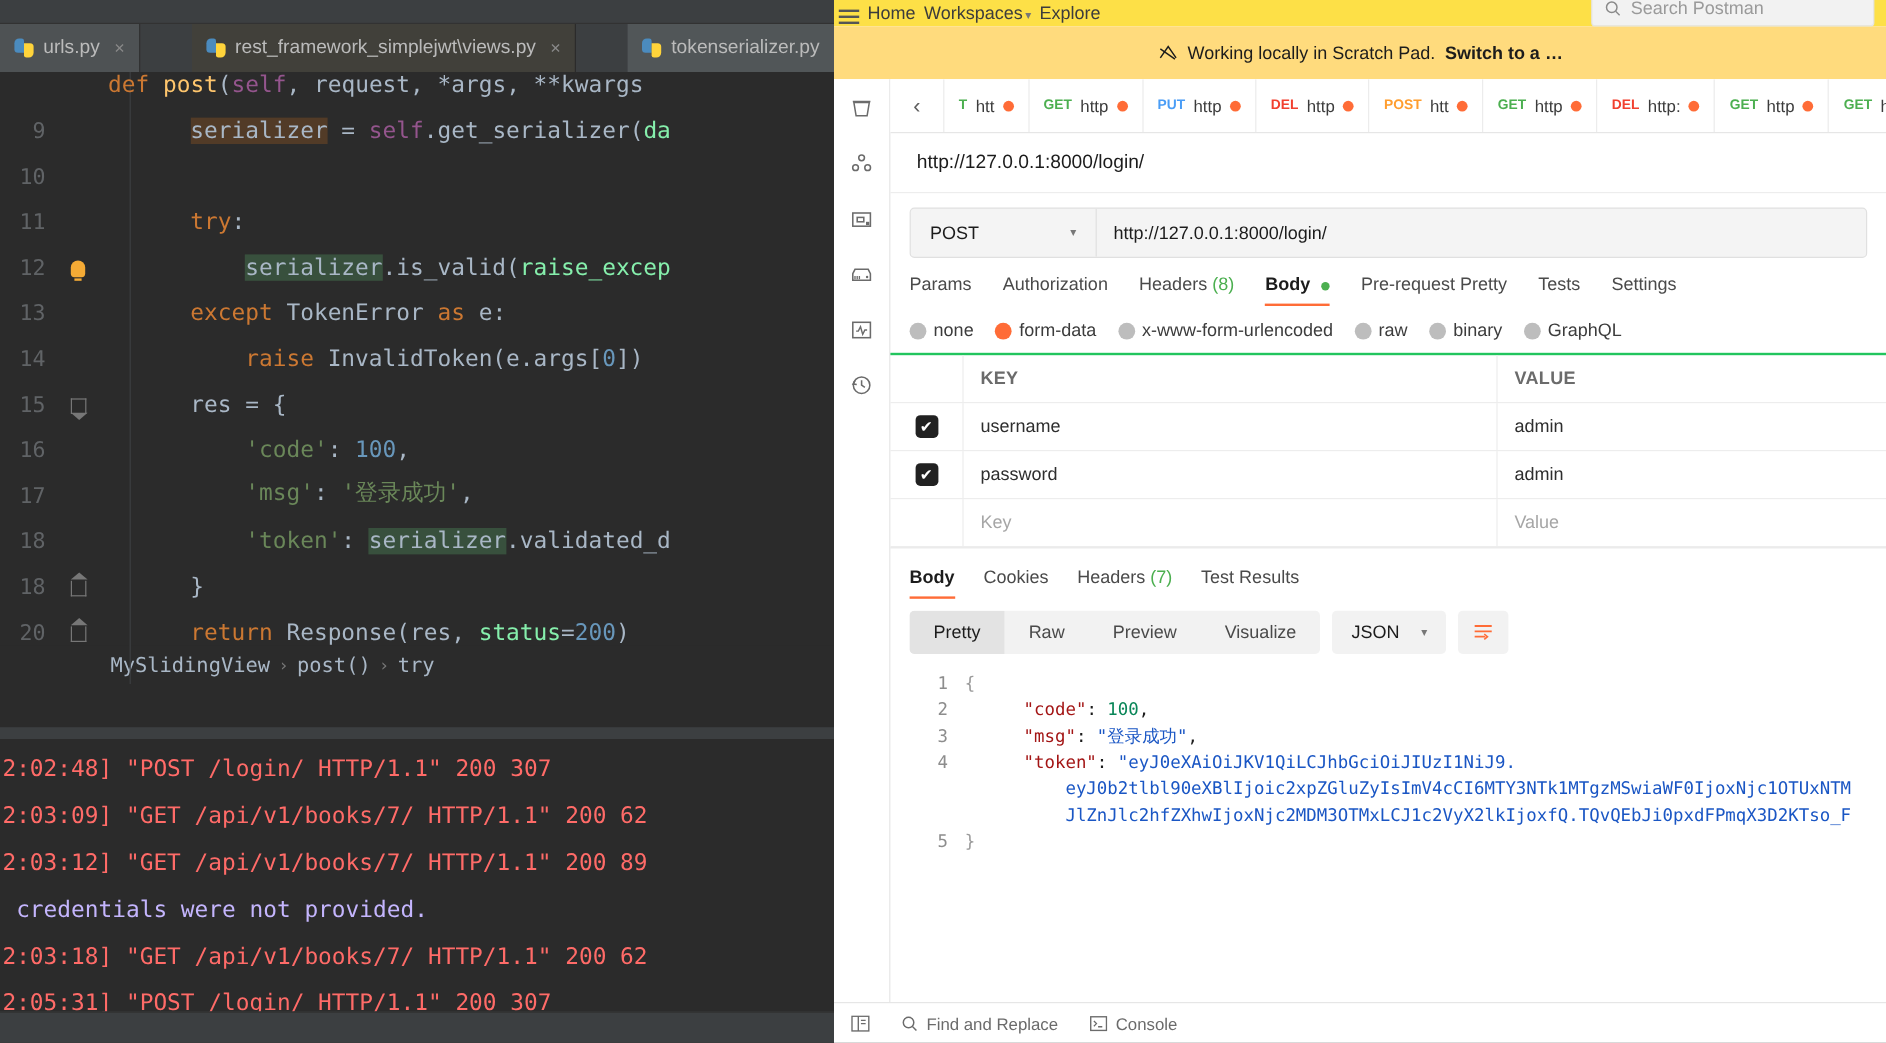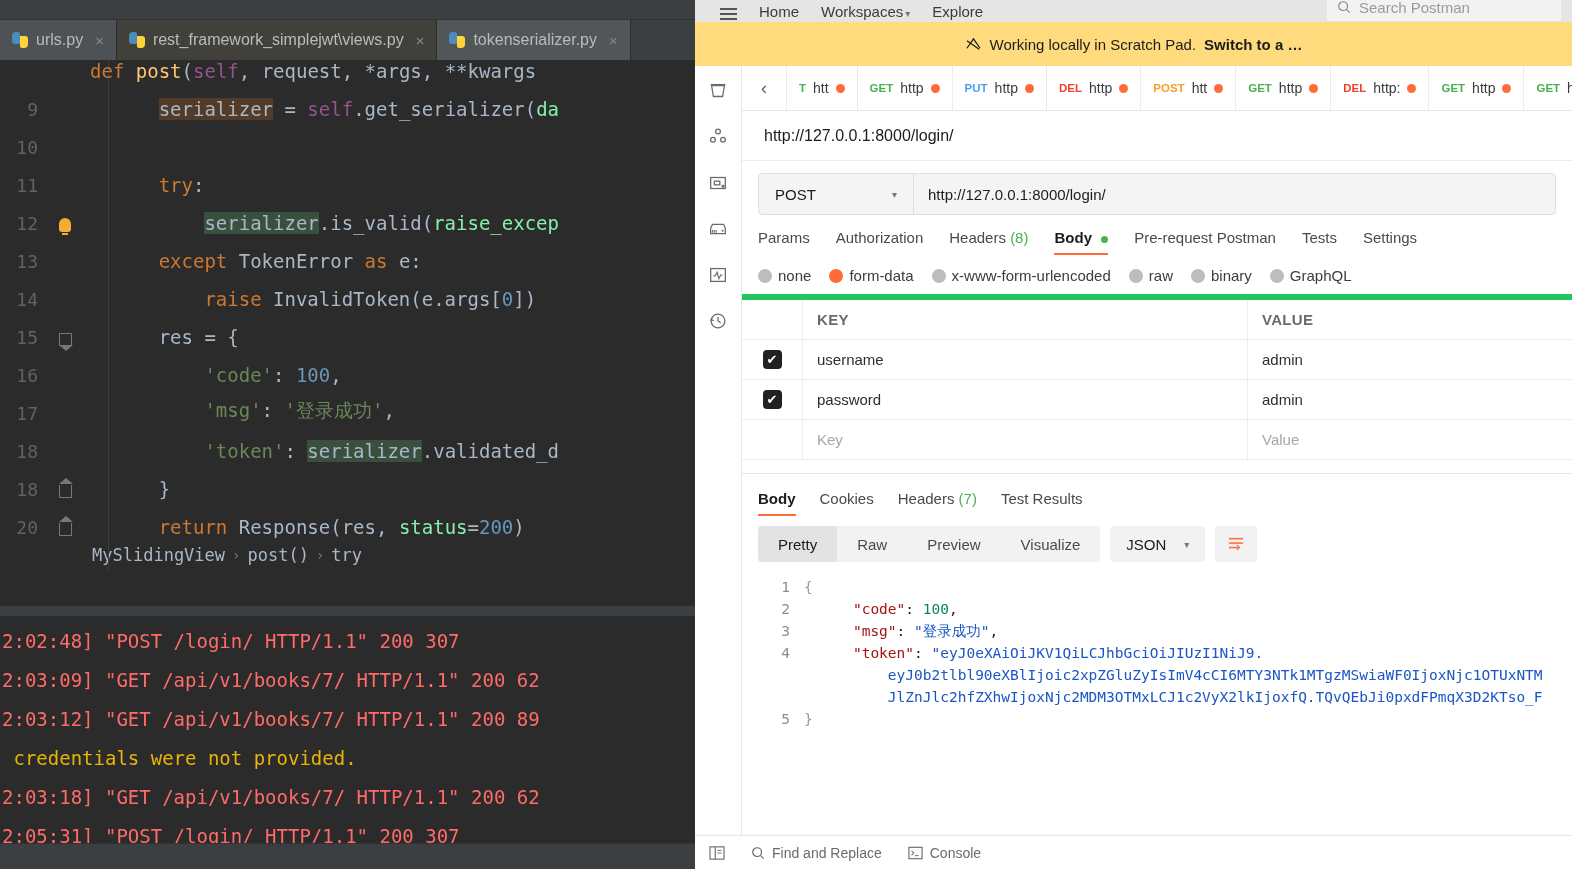--- a/index.html
+++ b/index.html
@@ -9,21 +9,21 @@
     background: #2b2b2b;
     position: relative;
   }
 
   
   #ide {
     position: absolute; left: 0; top: 0; width: 695px; height: 869px;
     background: #2b2b2b; overflow: hidden;
   }
   #ide-topstrip { height: 20px; background: #3c3f41; border-bottom: 1px solid #323232; }
-  #ide-tabs { display: flex; height: 40px; background: #3c3f41; align-items: stretch; }
+  #ide-tabs { display: flex; height: 40px; background: #3c3f41; align-items: stretch; gap: 43px; }
   .ide-tab {
     display: flex; align-items: center; gap: 8px; padding: 0 12px;
     font-size: 16px; color: #bbbbbb; position: relative; white-space: nowrap;
     border-right: 1px solid #2b2b2b;
   }
   .ide-tab.t0 { background: #4e5254; }
   .ide-tab.t1 { background: #41403a; }
   .ide-tab.t2 { background: #515658; }
   .py-icon { width: 16px; height: 16px; position: relative; flex: 0 0 16px; }
   .py-icon:before, .py-icon:after {
@@ -82,36 +82,36 @@
   }
   #breadcrumb .sep { color: #777; font-size: 14px; }
 
   
   #terminal {
     position: absolute; left: 0; top: 616px; right: 0; bottom: 26px;
     background: #2b2b2b; font-family: "DejaVu Sans Mono", monospace;
     font-size: 19px; padding-top: 6px; overflow: hidden;
   }
   .term-line { height: 39px; line-height: 39px; white-space: pre; color: #ff6b68; padding-left: 2px; }
-  .term-line.plain { color: #eab308; }
+  .term-line.plain { color: #c4b5fd; }
   #term-topbar { position:absolute; left:0; top:606px; right:0; height:10px; background:#3c3f41;}
   #ide-statusbar {
     position: absolute; left: 0; bottom: 0; width: 695px; height: 26px;
     background: #3c3f41; border-top: 1px solid #323232;
   }
 
   
   #postman {
     position: absolute; left: 695px; top: 0; width: 877px; height: 869px;
     background: #ffffff; overflow: hidden;
     font-size: 14px; color: #2e2e2e;
   }
   #pm-header {
-    height: 22px; display: flex; align-items: flex-end; gap: 22px;
-    padding: 0 16px 2px 25px; background: #e5e5e5; font-size: 15px; color: #3c3c3c;
+    height: 22px; display: flex; align-items: flex-end; gap: 7px;
+    padding: 0 16px 2px 4px; background: #fde047; font-size: 15px; color: #3c3c3c;
   }
   .hamburger { width: 17px; height: 12px; position: relative; }
   .hamburger i { position: absolute; left:0; width: 17px; height: 1.6px; background: #555; }
   .hamburger i:nth-child(1){ top: 0; }
   .hamburger i:nth-child(2){ top: 5px; }
   .hamburger i:nth-child(3){ top: 10px; }
   #pm-header .nav-item { white-space: nowrap; }
   .caret-dn { font-size: 10px; margin-left: 2px; color: #777; }
   #pm-search {
     position: absolute; right: 10px; top: -8px; width: 236px; height: 30px;
@@ -193,21 +193,21 @@
     font-size: 15px; color: #3c3c3c; flex-wrap: nowrap;
   }
   .radio-item { display: flex; align-items: center; gap: 6px; margin-right: 10px; white-space: nowrap; }
   .radio { width: 14px; height: 14px; border-radius: 50%; background: #bdbdbd; flex: 0 0 14px; position: relative;}
   .radio.on { background: #ff6c37; }
   .radio.on:after {
     content:""; position:absolute; left:4px; top:4px; width:6px;height:6px;border-radius:50%;background:#ff6c37;
   }
 
   
-  #kv-table { border-top: 6px solid #22c55e; margin: 0 0 13px 0; }
+  #kv-table { border-top: 2px solid #22c55e; margin: 0 0 0 0; }
   .kv-row { display: flex; height: 40px; align-items: center; border-bottom: 1px solid #ededed; }
   .kv-row.head { font-size: 13px; color: #6b6b6b; font-weight: bold; letter-spacing: .3px; }
   .kv-check { width: 60px; flex: 0 0 60px; display: flex; align-items: center; justify-content: center; }
   .cb {
     width: 19px; height: 19px; border-radius: 4px; background: #212121;
     display: flex; align-items: center; justify-content: center;
     color: #fff; font-size: 13px; line-height: 1;
   }
   .kv-key { flex: 0 0 445px; padding-left: 14px; border-left: 1px solid #ededed; height: 100%; display:flex; align-items:center; font-size: 15px;}
   .kv-val { flex: 1; padding-left: 14px; border-left: 1px solid #ededed; height: 100%; display:flex; align-items:center; font-size: 15px;}
@@ -526,21 +526,21 @@
         <div class="rt">Params</div>
         <div class="rt">Authorization</div>
         <div class="rt">
           <span>Headers</span>
           <span class="cnt">(8)</span>
         </div>
         <div class="rt active">
           <span>Body</span>
           <span class="greendot"></span>
         </div>
-        <div class="rt">Pre-request Postman</div>
+        <div class="rt">Pre-request Pretty</div>
         <div class="rt">Tests</div>
         <div class="rt">Settings</div>
       </div>
 
       <div id="body-modes">
         <div class="radio-item">
             <span class="radio"></span>
             <span>none</span>
           </div>
         <div class="radio-item">

